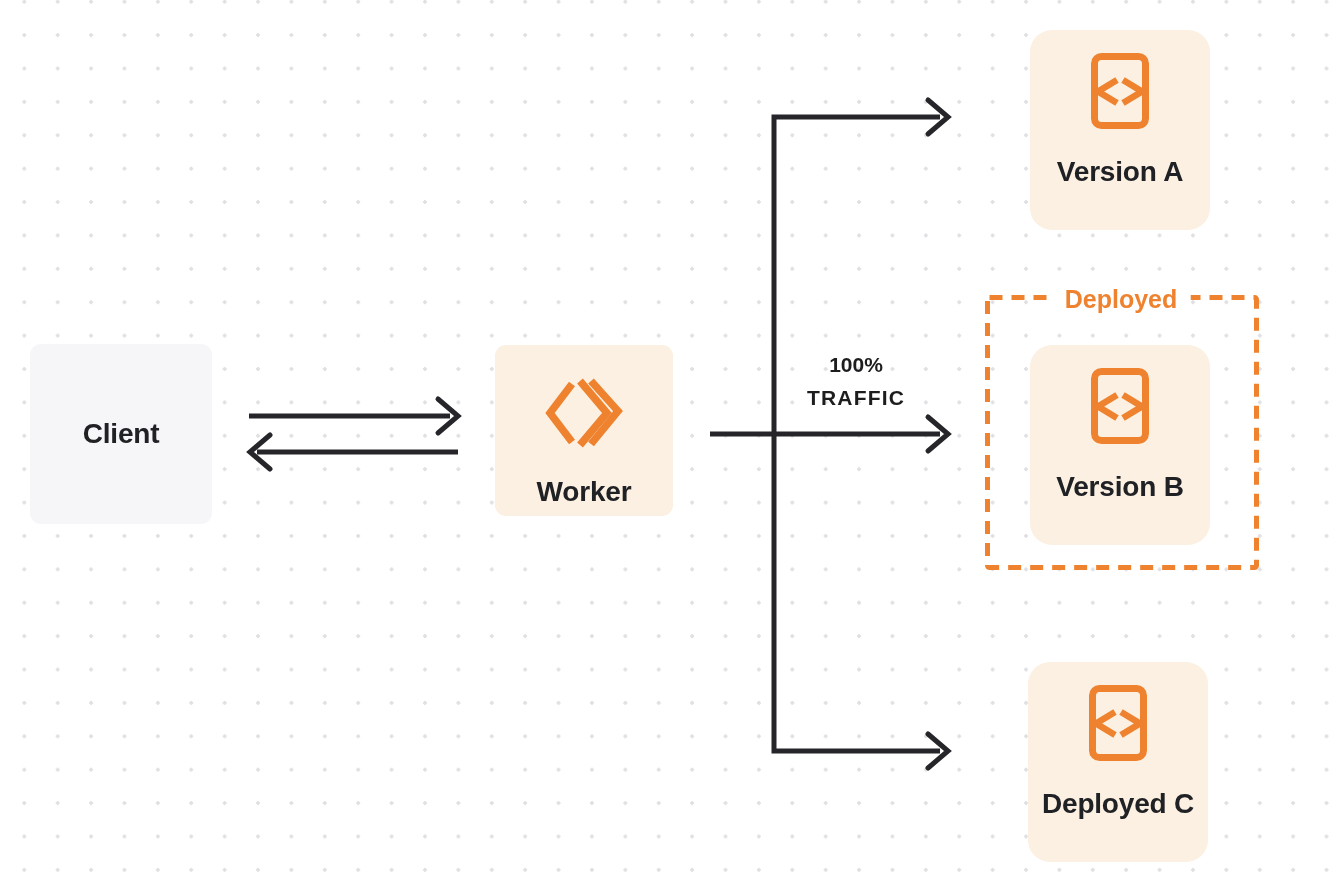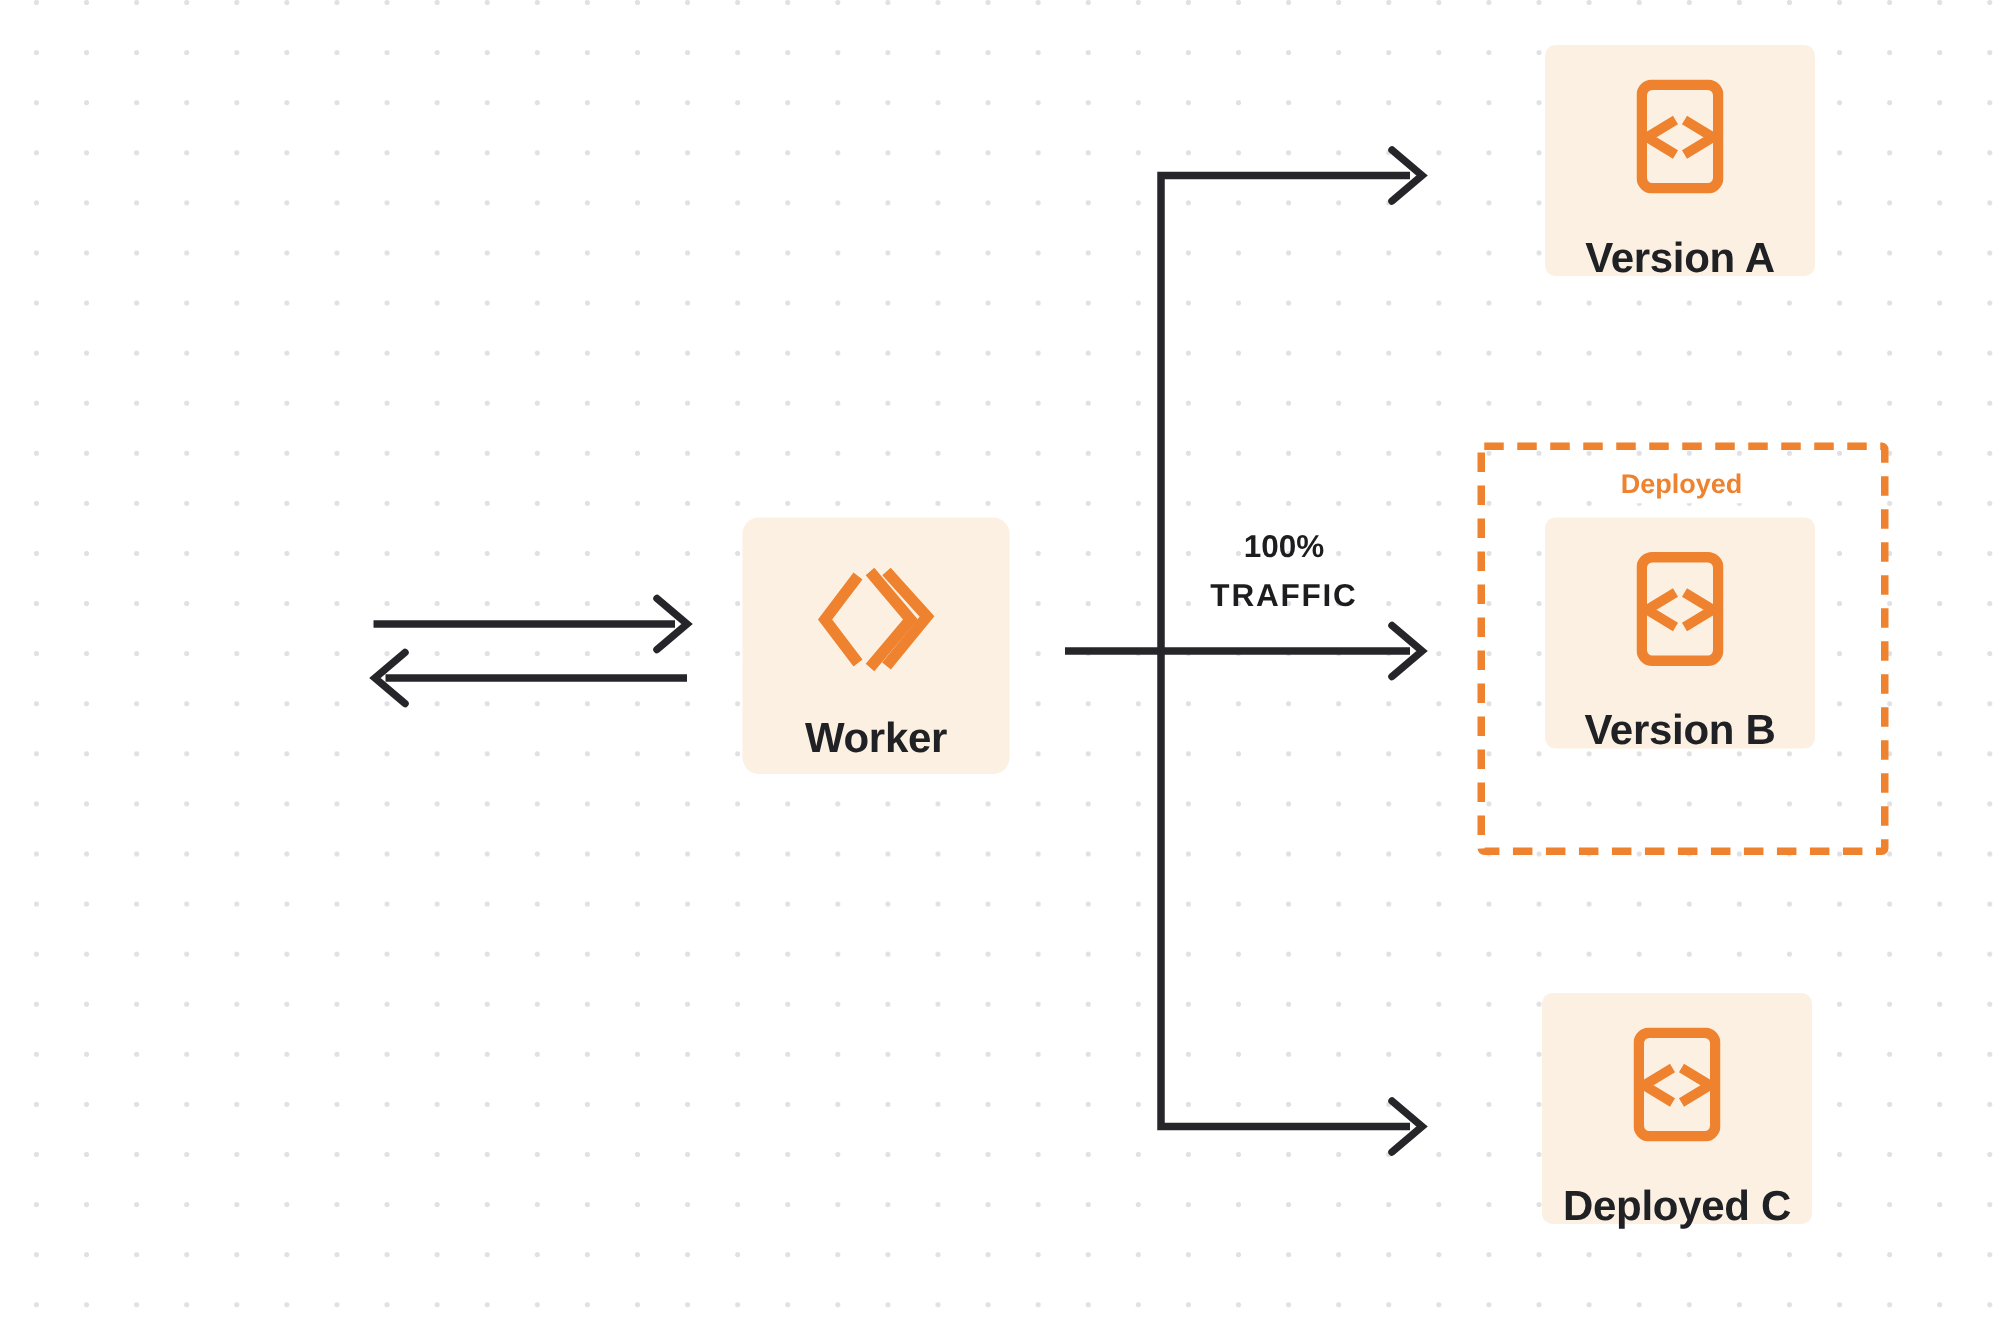--- a/index.html
+++ b/index.html
@@ -46,41 +46,40 @@
     background:var(--box-gray);
     justify-content:center;
   }
   .node-worker{
     left:495px;top:345px;width:178px;height:171px;
     background:var(--box-cream);
     padding-top:32px;
   }
   .node-worker .label{margin-top:26px;}
   .node-version{
-    width:180px;height:154px;
+    width:180px;height:200px;
     background:var(--box-cream);
-    border-radius:7px;
+    border-radius:22px;
     padding-top:23px;
   }
   .node-version .label{margin-top:26px;}
   .node-version-a{left:1030px;top:30px;}
   .node-version-b{left:1030px;top:345px;}
   .node-version-c{left:1028px;top:662px;}
 
   .icon svg{display:block;}
   .icon .stroke{stroke:var(--accent);fill:none;}
 
   .deployed-label{
     position:absolute;left:1121px;top:299px;
     transform:translate(-50%,-50%);
     background:var(--bg);
     padding:2px 13px;
-    font-size:18px;font-weight:700;color:var(--accent);
+    font-size:25px;font-weight:700;color:var(--accent);
     white-space:nowrap;
-    margin-top:24px;
   }
   .traffic-label{
     position:absolute;left:856px;top:381px;
     transform:translate(-50%,-50%);
     text-align:center;
     color:#1D1D1F;font-weight:700;font-size:21px;line-height:33px;
     white-space:nowrap;
   }
   .traffic-label .l2{letter-spacing:1.2px;}
 </style>
@@ -100,20 +99,23 @@
     <path class="head" d="M270 435 L250 452 L270 469"></path>
 
     <path class="wire" d="M710 434 H940"></path>
     <path class="head" d="M928 417 L948 434 L928 451"></path>
 
     <path class="wire" d="M940 117 H774 V751 H940"></path>
     <path class="head" d="M928 100 L948 117 L928 134"></path>
     <path class="head" d="M928 734 L948 751 L928 768"></path>
   </svg>
 
+  <div class="node node-client">
+    <span class="label">Client</span>
+  </div>
 
   <div class="node node-worker">
     <span class="icon">
       <svg width="80" height="72" viewBox="0 0 80 72">
         <polyline class="stroke" stroke-width="7.5" points="28,7 6,36 28,65"></polyline>
         <polyline class="stroke" stroke-width="7.5" points="36,4 63,36 36,68"></polyline>
         <polyline class="stroke" stroke-width="7.5" points="47,4 74,34 47,67"></polyline>
       </svg>
     </span>
     <span class="label">Worker</span>

